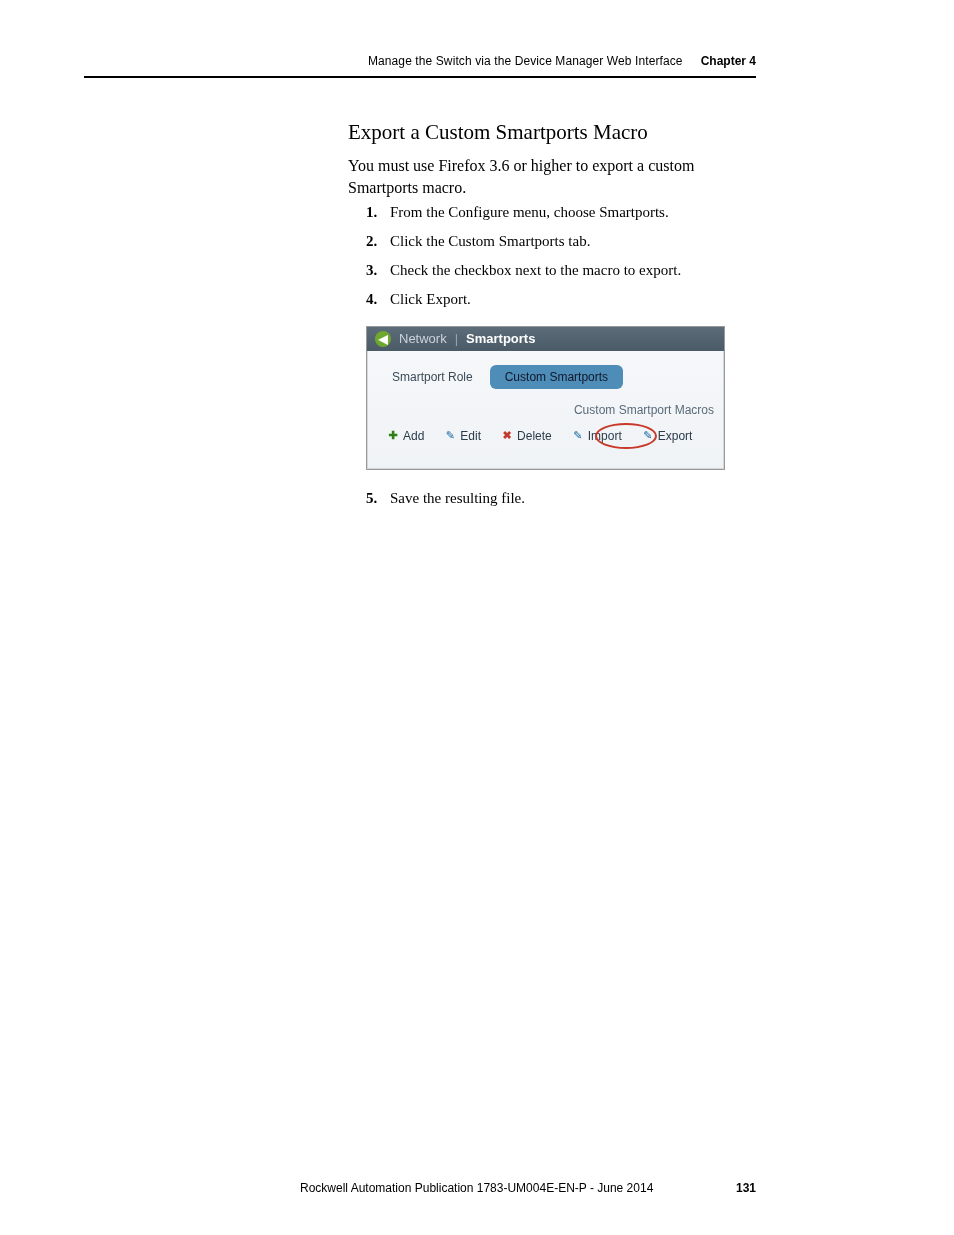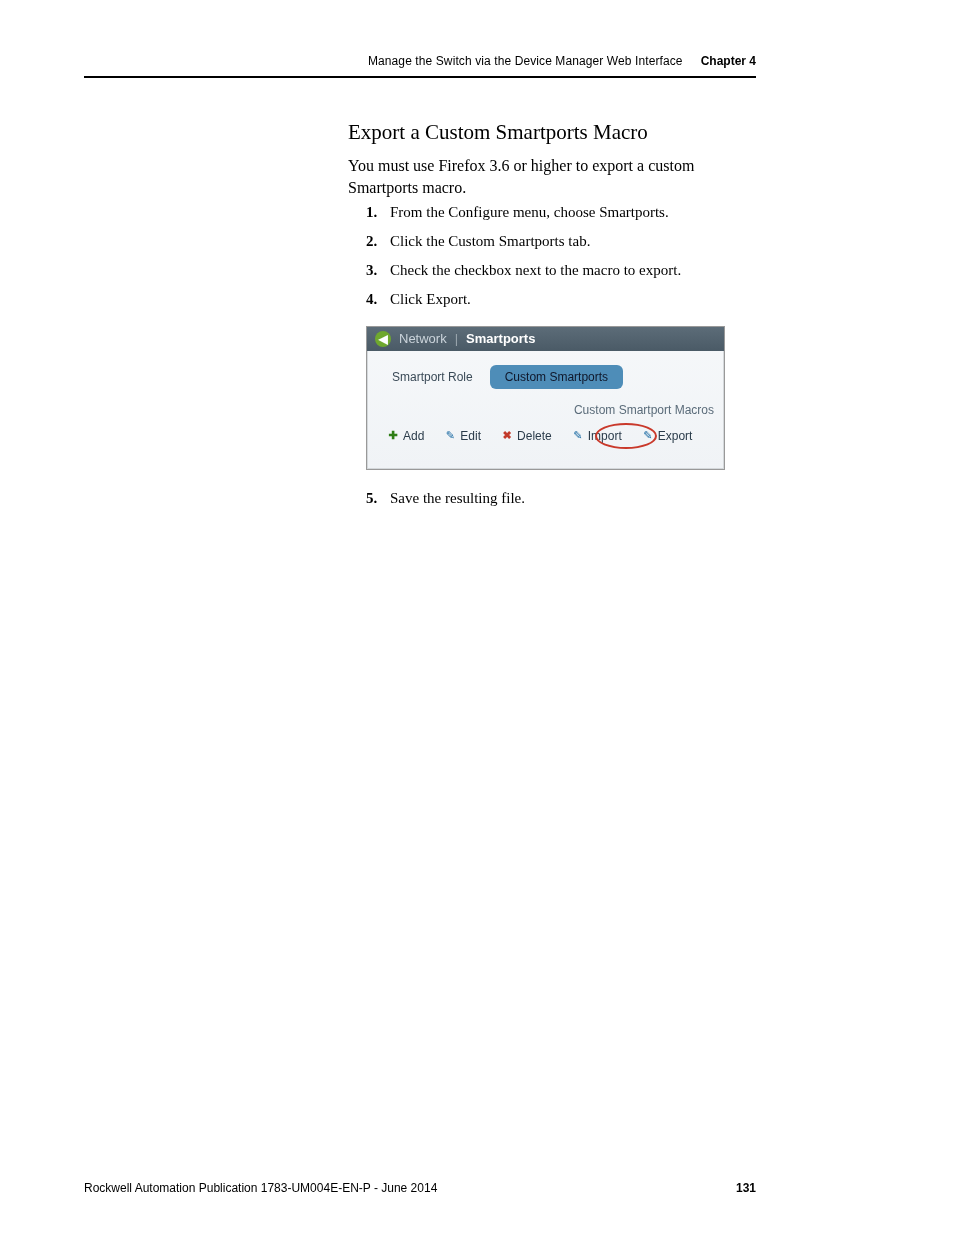--- a/index.html
+++ b/index.html
@@ -199,20 +199,21 @@
   .footer {
     position: absolute;
     bottom: 40px;
     left: 84px; right: 84px;
     display: flex;
     justify-content: space-between;
     font-family: "Arial Narrow", Arial, sans-serif;
     font-size: 12px;
   }
   .footer .pub {
+    margin-left: 216px;
   }
   .footer .pagenum {
     font-weight: bold;
   }
 </style>
 </head>
 <body>
 
 <div class="page">
 

